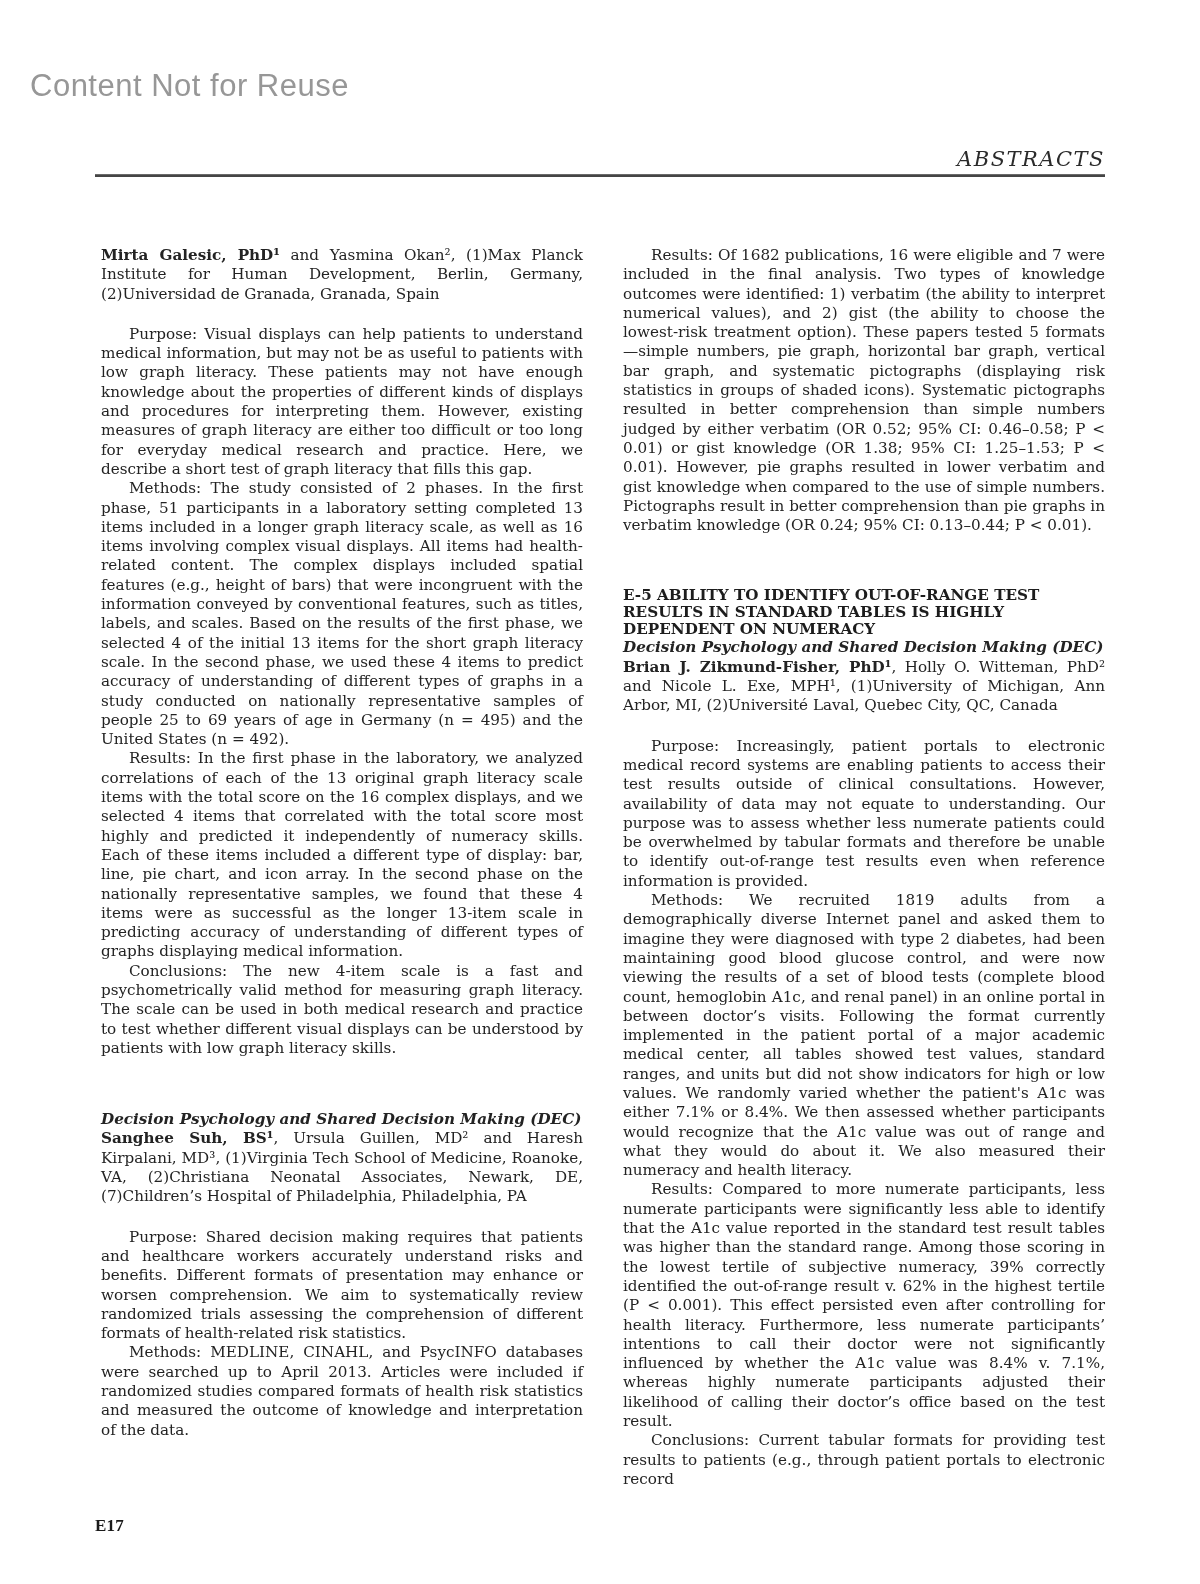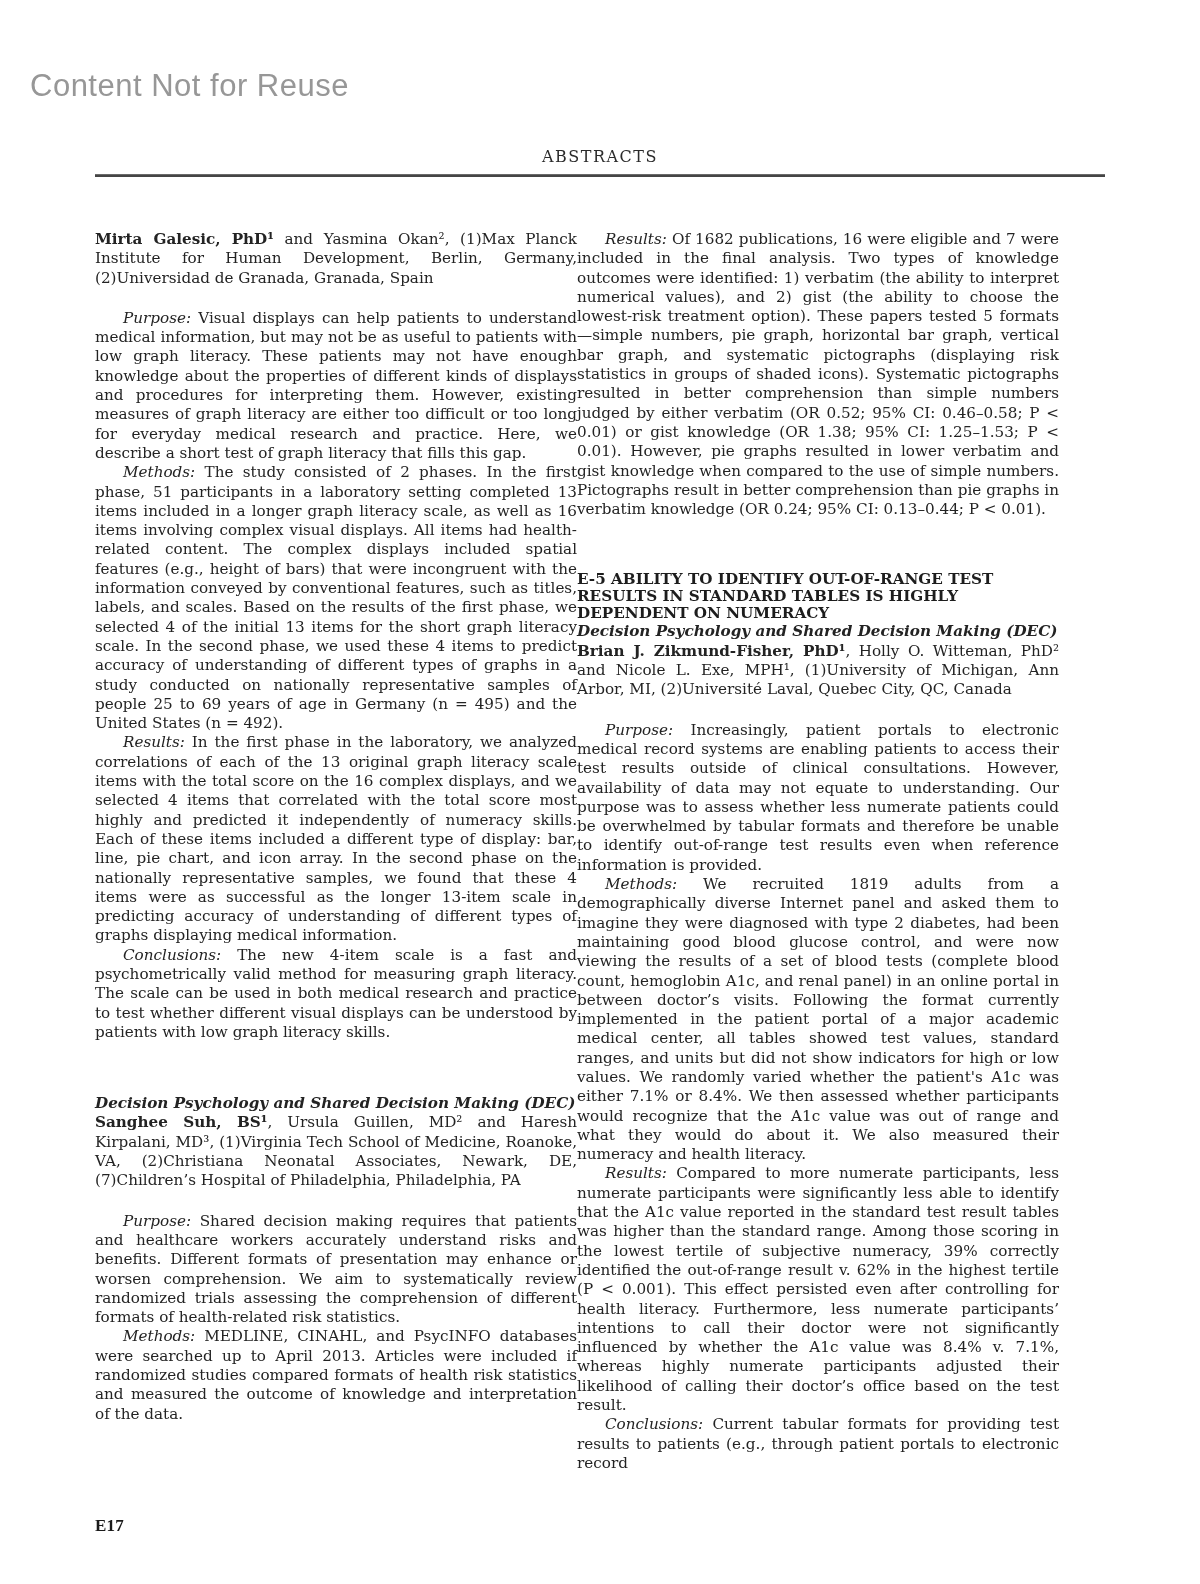--- a/index.html
+++ b/index.html
@@ -21,52 +21,54 @@
     font-family: "Liberation Sans", sans-serif;
     font-size: 31px;
     color: #979797;
     letter-spacing: 0.5px;
   }
   .abstracts-title {
     position: absolute;
     left: 95px;
     top: 103px;
     width: 1010px;
-    text-align: center;
-    font-size: 16px;
+    text-align: right;
+    font-style: italic;
+    font-size: 21px;
     letter-spacing: 1.5px;
     color: #2b2b2b;
   }
   .header-rule {
     position: absolute;
     left: 95px;
     top: 130px;
     width: 1010px;
     height: 3px;
     background: #454545;
     border-top: 1px solid #6a6a6a;
   }
   .columns {
     position: absolute;
     left: 95px;
-    top: 186px;
+    top: 202px;
     width: 1010px;
     display: flex;
-    justify-content: flex-start;
+    justify-content: flex-end;
+    gap: 40px;
   }
   .col {
     width: 482px;
     font-size: 15.2px;
     line-height: 19.3px;
     text-align: justify;
     color: #232323;
   }
   .col p { margin: 0; }
   .para { text-indent: 28px; }
-  .plabel { font-style: italic; }
+  .plabel { }
   .authors { text-indent: 0; }
   .authors .b { font-weight: bold; }
   .abs-heading {
     margin: 0;
     font-size: 15.2px;
     line-height: 17px;
     font-weight: bold;
     text-align: left;
     color: #1d1d1d;
   }

